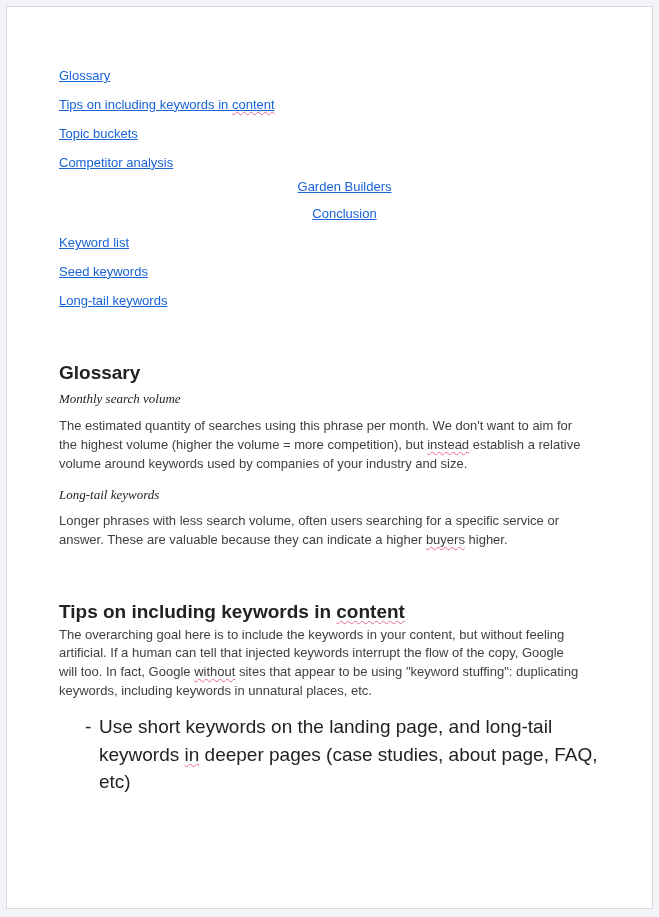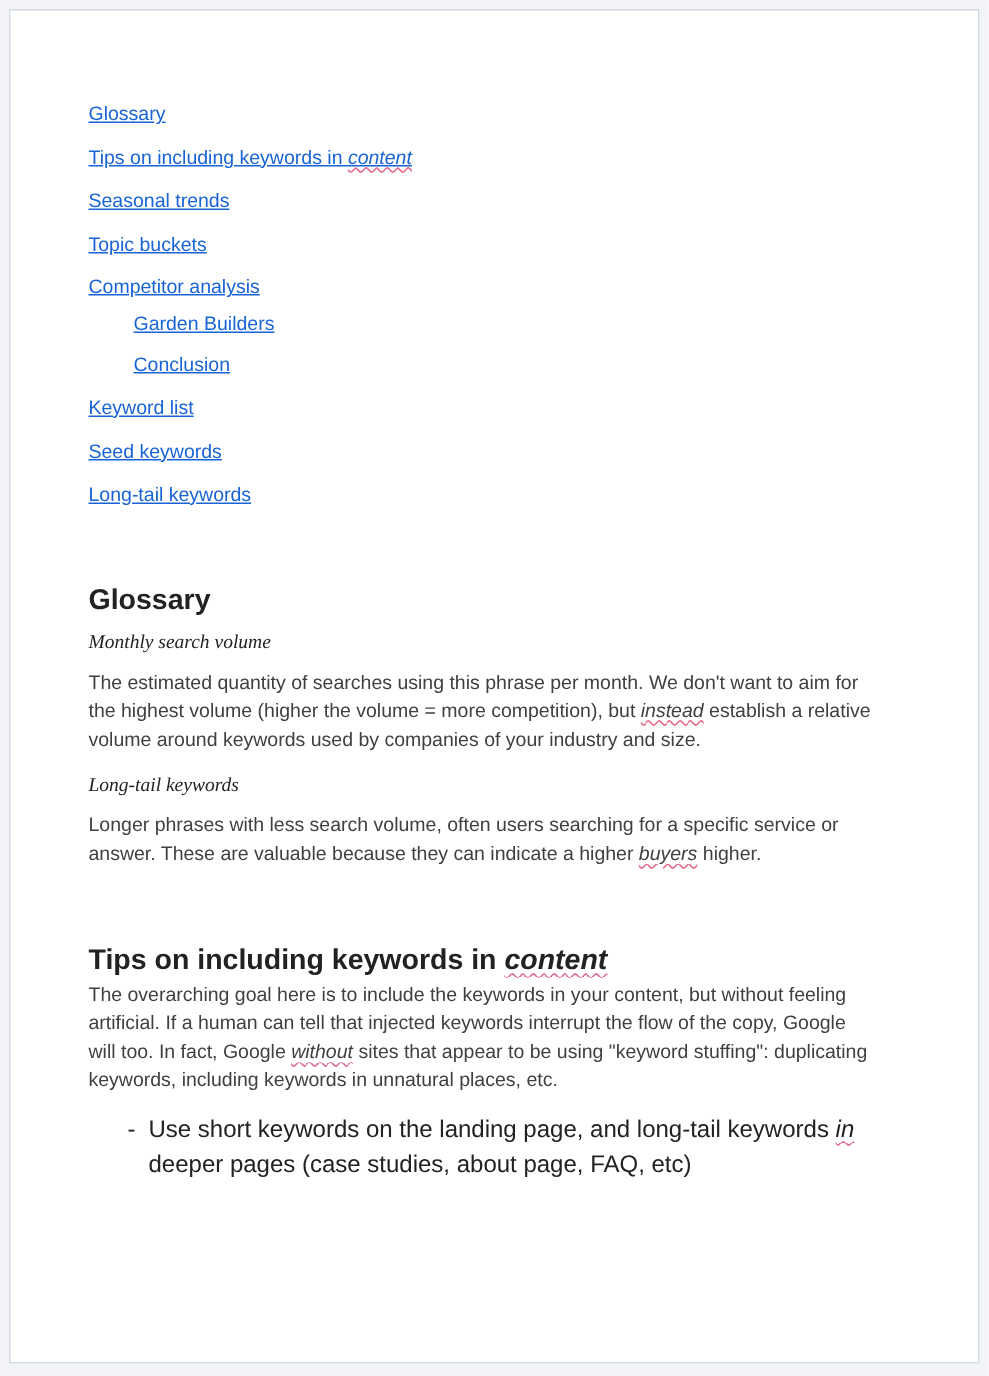--- a/index.html
+++ b/index.html
@@ -40,20 +40,21 @@
     margin: 0;
   }
   ul.toc > li {
     margin: 0 0 10px 0;
   }
   ul.toc ul {
     margin: 6px 0 0 30px;
   }
   ul.toc ul > li {
     margin: 0 0 8px 0;
+    text-align: center;
   }
   a.toc-link {
     color: #1863d6;
     text-decoration: underline;
     cursor: pointer;
     font-size: 13px;
   }
   a.toc-link.sub {
     color: #1863d6;
   }
@@ -77,55 +78,51 @@
   }
   ul.bullets {
     margin: 6px 0 0 26px;
     padding: 0;
     list-style: none;
   }
   ul.bullets > li {
     position: relative;
     margin: 0 0 6px 0;
     padding-left: 14px;
-    font-size: 16px;
+    font-size: 19px;
   }
   ul.bullets > li::before {
     content: "-";
     position: absolute;
     left: 0;
     top: 0;
     color: #222;
   }
   
   .squig {
     text-decoration: underline wavy #e46a8a;
     text-decoration-thickness: 1px;
     text-underline-offset: 2px;
-    font-style: italic;
   }
   
   .section-title-word { display: inline; }
 </style>
 </head>
 <body>
 
 <div class="viewport">
   <div class="page">
 
 
     <ul class="toc">
       <li>
         <a class="toc-link">Glossary</a>
       </li>
       <li>
         <a class="toc-link"><span>Tips on including keywords in </span><span class="squig">content</span></a>
-      </li>
-      <li>
-        <a class="toc-link">Seasonal trends</a>
       </li>
       <li>
         <a class="toc-link">Topic buckets</a>
       </li>
       <li>
         <a class="toc-link">Competitor analysis</a>
         <ul>
           <li>
             <a class="toc-link sub">Garden Builders</a>
           </li>

